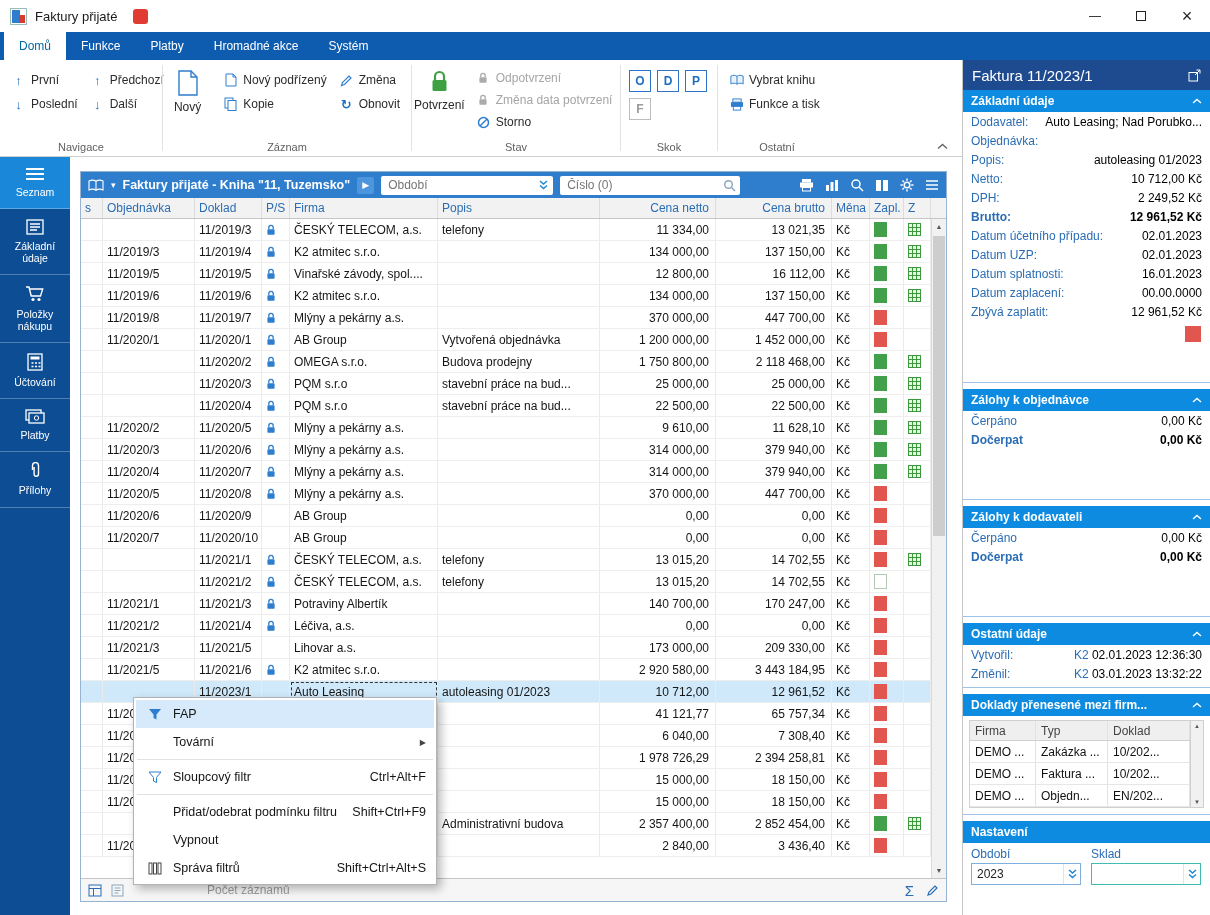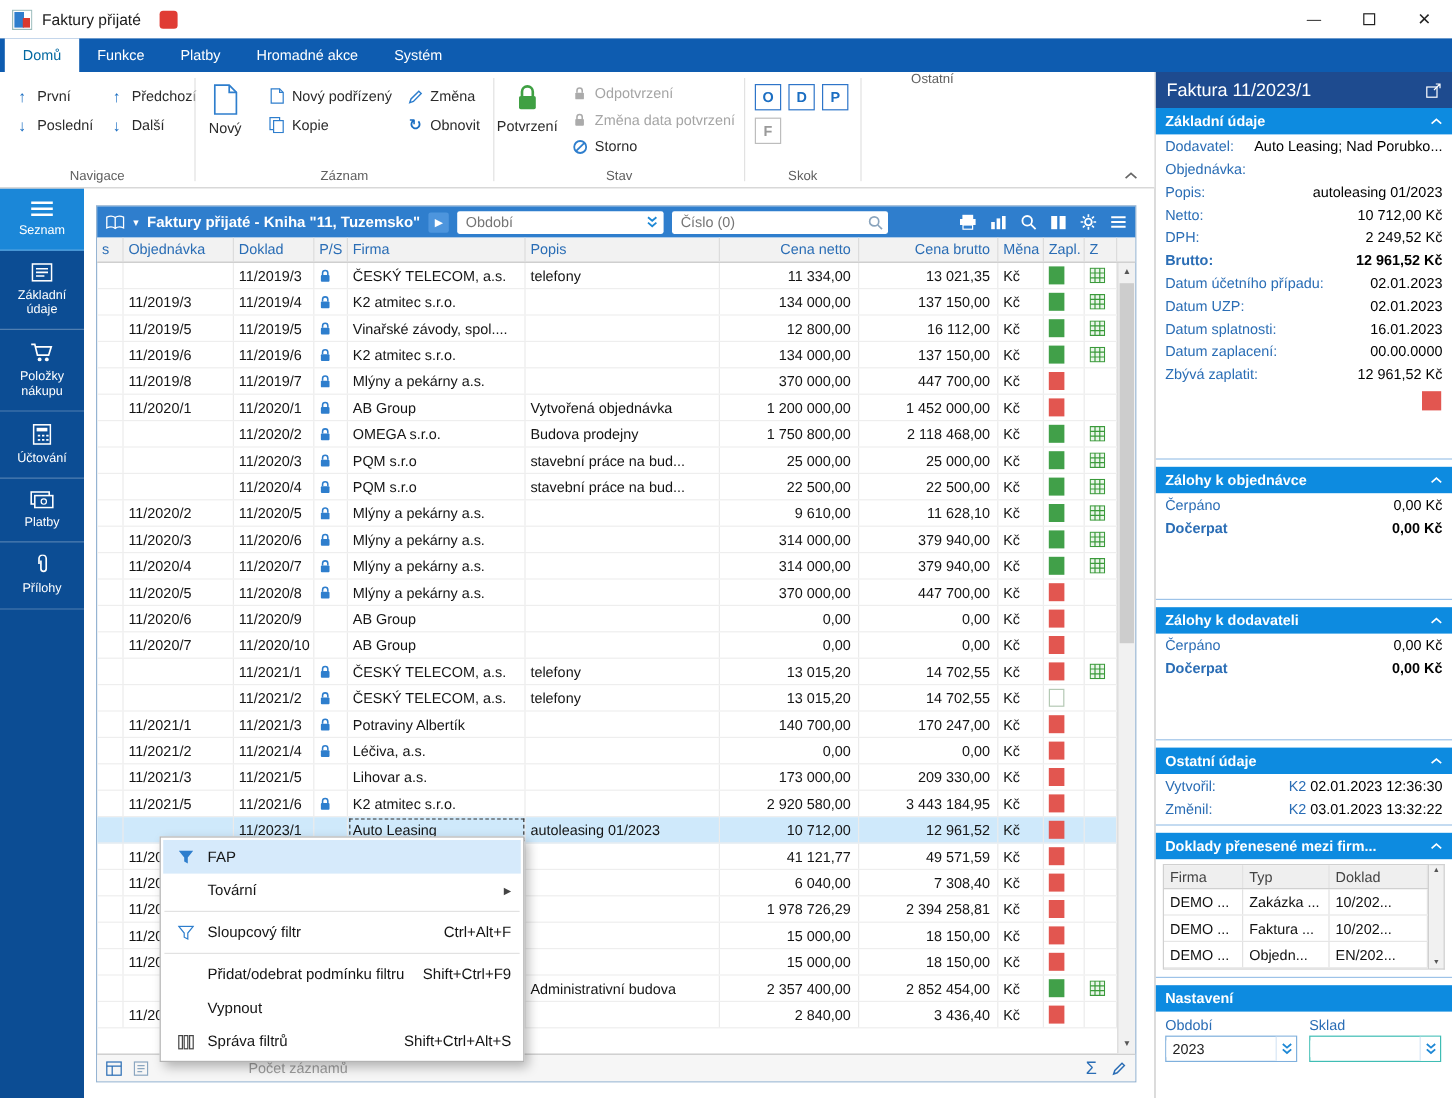--- a/index.html
+++ b/index.html
@@ -263,20 +263,41 @@
         <div class="rcontent skokgrid">
           <div class="jbtn">O</div>
           <div class="jbtn">D</div>
           <div class="jbtn">P</div>
           <div class="jbtn dis">F</div>
         </div>
         <div class="rg-label">Skok</div>
       </div>
       <div class="vsep"></div>
       <div class="rgroup" style="width:118px">
+        <div class="rcontent grid2" style="grid-auto-flow:row;grid-template-columns:auto">
+          <div class="rbtn">
+              <span class="ric">
+                <svg width="14" height="12" viewBox="0 0 16 13">
+                  <path d="M1 2c2.5-1.2 5-1.2 7 .3 2-1.5 4.5-1.5 7-.3v9c-2.5-1.2-5-1.2-7 .3-2-1.5-4.5-1.5-7-.3Z" fill="#eaf3fc" stroke="#2e7ecd" stroke-width="1.1"></path>
+                  <path d="M8 2.3v9" stroke="#2e7ecd" stroke-width="1.1"></path>
+                </svg>
+              </span>
+              <span>Vybrat knihu</span>
+            </div>
+          <div class="rbtn">
+              <span class="ric">
+                <svg width="14" height="13" viewBox="0 0 15 14">
+                  <rect x="3" y="1" width="9" height="3.5" fill="#eaf3fc" stroke="#2e7ecd"></rect>
+                  <rect x="1" y="4.5" width="13" height="5" fill="#2e7ecd"></rect>
+                  <rect x="3.5" y="9" width="8" height="4" fill="#fff" stroke="#2e7ecd"></rect>
+                </svg>
+              </span>
+              <span>Funkce a tisk</span>
+            </div>
+        </div>
         <div class="rg-label">Ostatní</div>
       </div>
       <span class="ribbon-collapse">
           <svg width="11" height="7">
             <path d="M1 5.5L5.5 1.5L10 5.5" fill="none" stroke="#666" stroke-width="1.4"></path>
           </svg>
         </span>
     </div>
 
     <div class="main">
@@ -958,21 +979,21 @@
                   <div class="gc" style="width: 27px;"></div>
                 </div>
                 <div class="gr">
                   <div class="gc" style="width: 22px;"></div>
                   <div class="gc" style="width: 92px;">11/20</div>
                   <div class="gc" style="width: 67px;"></div>
                   <div class="gc" style="width: 28px;"></div>
                   <div class="gc" style="width: 148px;"></div>
                   <div class="gc" style="width: 162px;"></div>
                   <div class="gc num" style="width: 116px;">41 121,77</div>
-                  <div class="gc num" style="width: 116px;">49 571,59</div>
+                  <div class="gc num" style="width: 116px;">65 757,34</div>
                   <div class="gc" style="width: 38px;">Kč</div>
                   <div class="gc" style="width: 34px;">
                     <span class="paid red"></span>
                   </div>
                   <div class="gc" style="width: 27px;"></div>
                 </div>
                 <div class="gr">
                   <div class="gc" style="width: 22px;"></div>
                   <div class="gc" style="width: 92px;">11/20</div>
                   <div class="gc" style="width: 67px;"></div>

